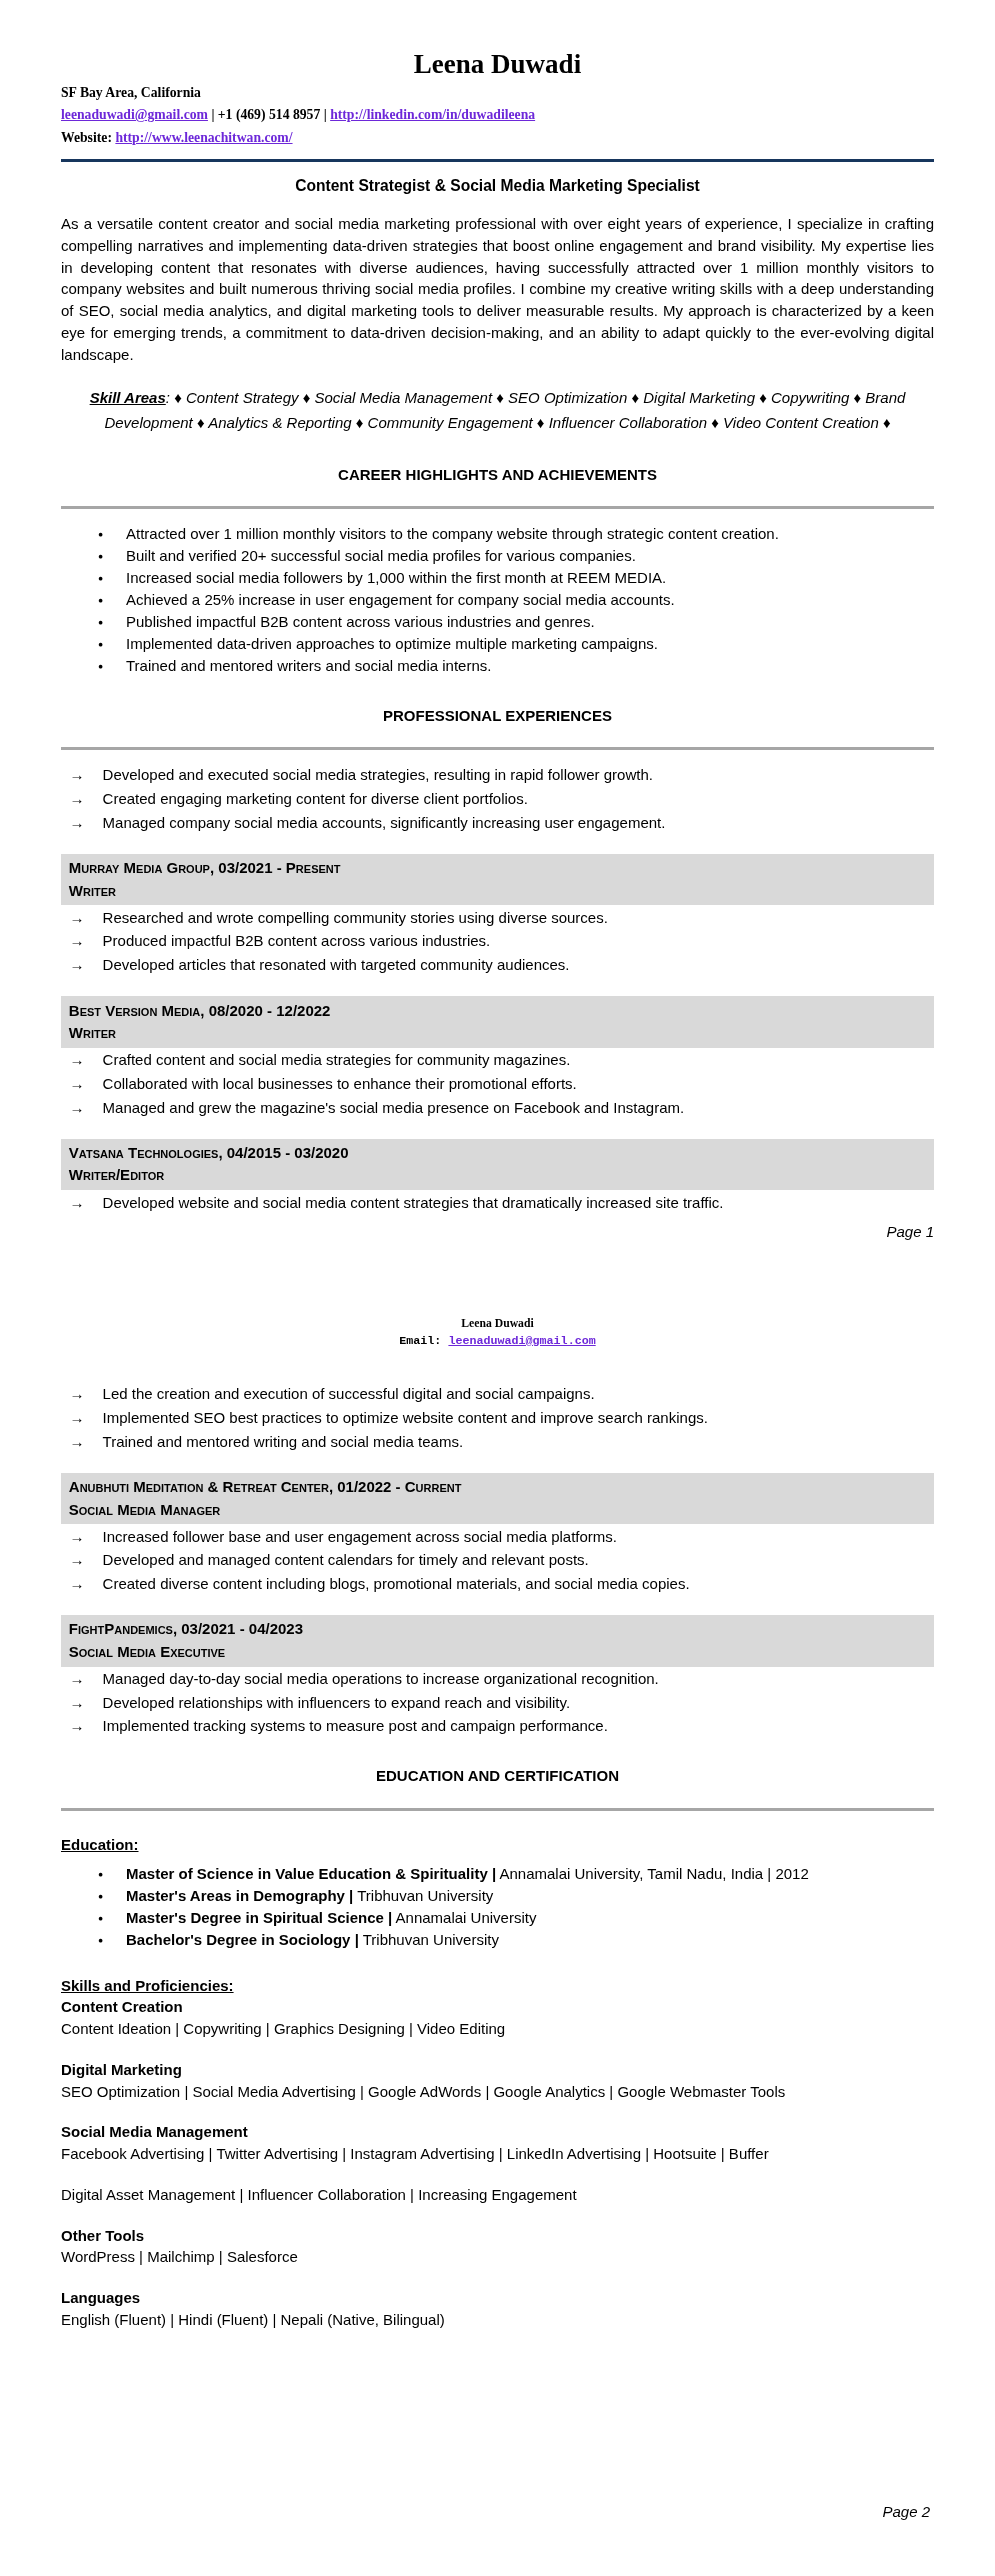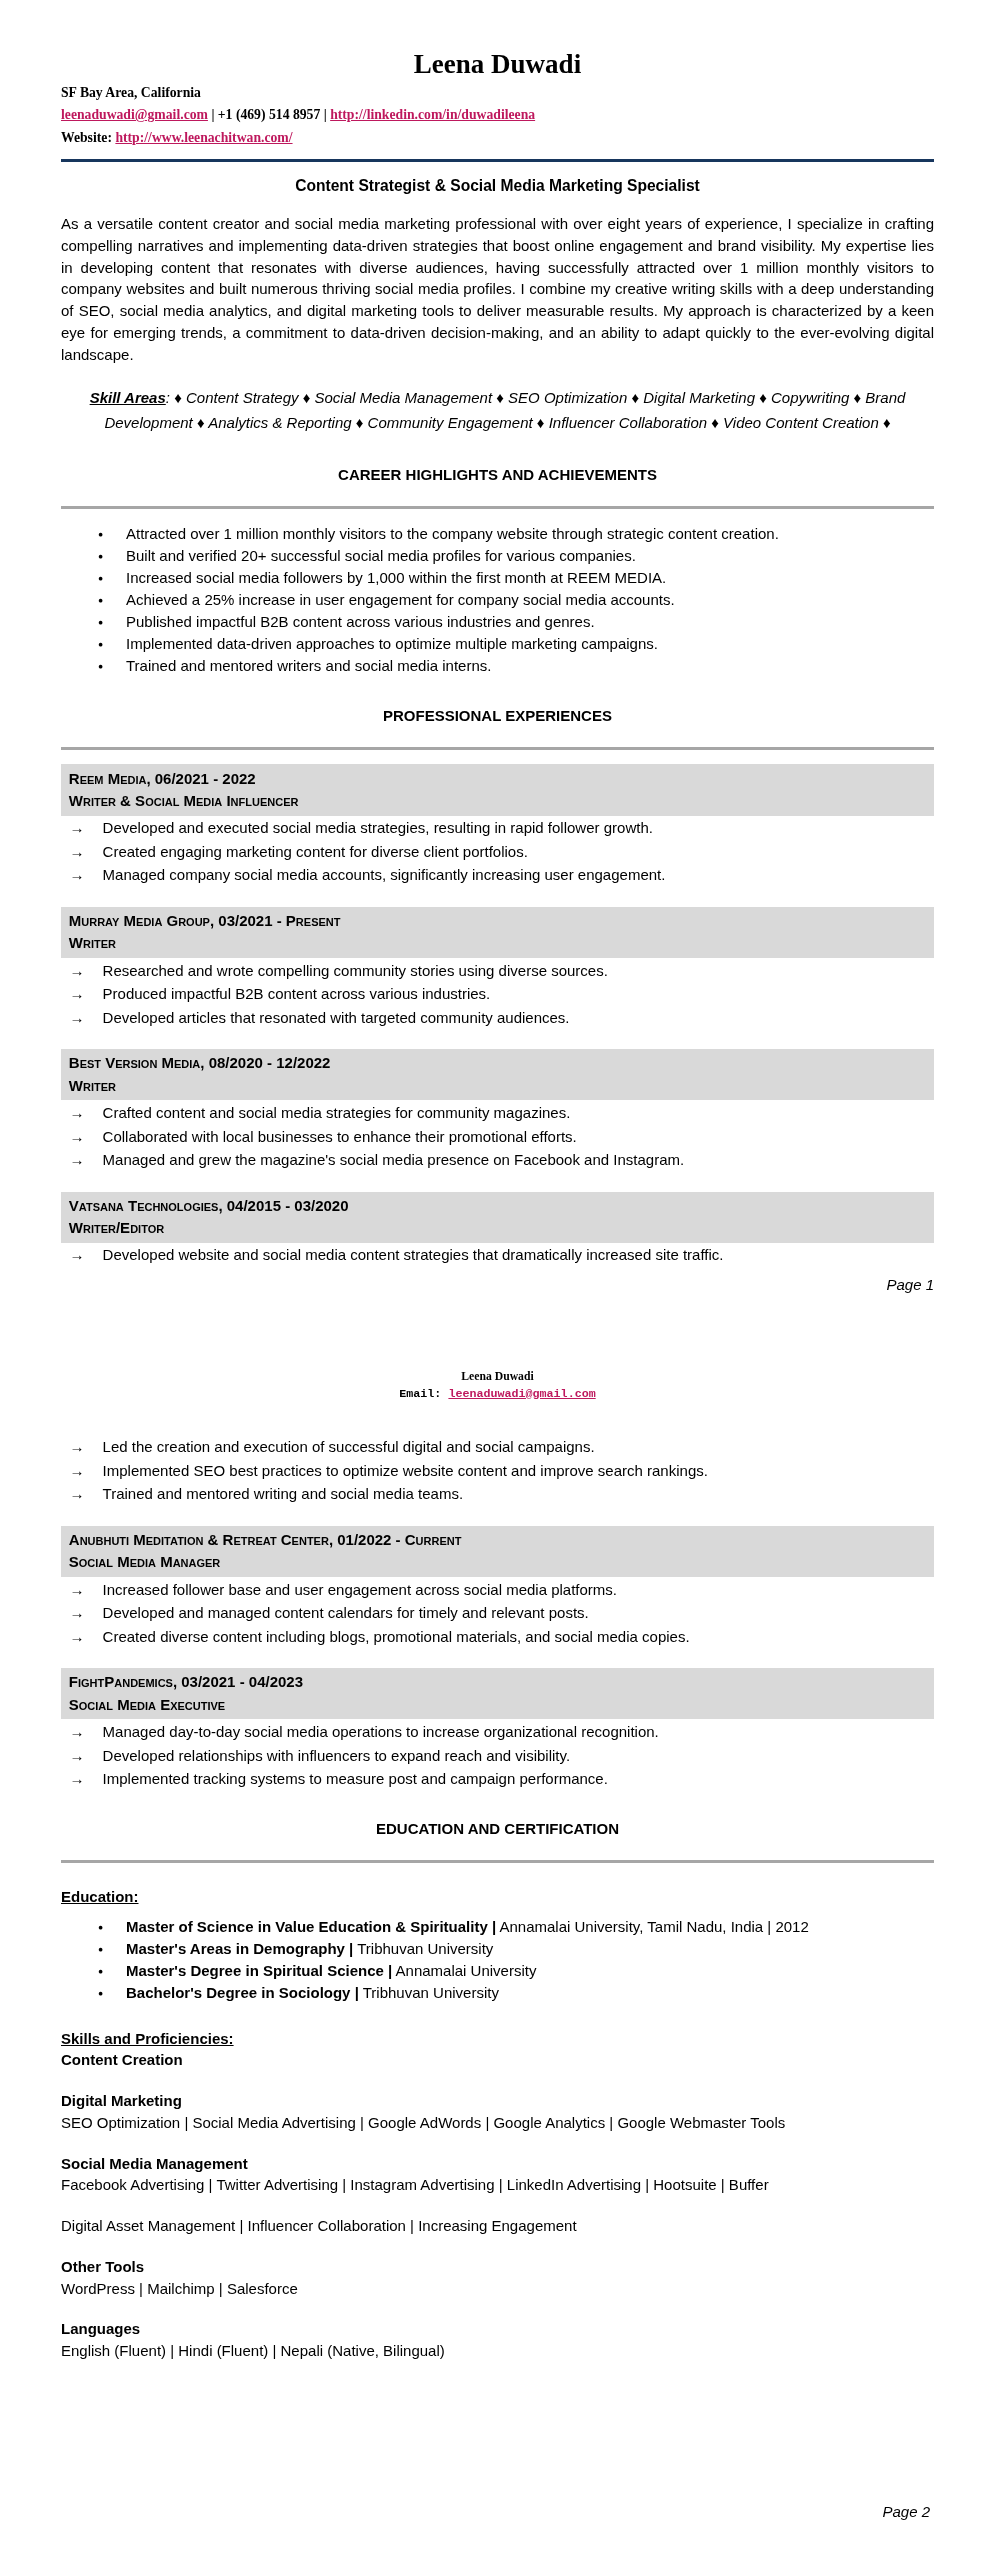--- a/index.html
+++ b/index.html
@@ -8,21 +8,21 @@
     width:996px;
     min-height:2576px;
     box-sizing:border-box;
     padding:48px 62px 0 61px;
     background:#fff;
     font-family:"Liberation Sans",sans-serif;
     font-size:15px;
     line-height:1.45;
     color:#000;
   }
-  a{color:#be185d;text-decoration:underline;}
+  a{color:#6d28d9;text-decoration:underline;}
   
   .name{font-family:"Liberation Serif",serif;font-size:27px;font-weight:bold;text-align:center;line-height:1.25;}
   .hdr-line{font-family:"Liberation Serif",serif;font-size:13.7px;font-weight:bold;text-align:left;line-height:1.65;}
   .hdr-line a{font-weight:bold;}
   .navy-rule{height:3.1px;background:#17365d;margin:9.4px 0 6.2px 0;}
   .doc-title{text-align:center;font-weight:bold;font-size:15.6px;margin:12.5px 0 15.6px 0;}
   .summary{text-align:justify;line-height:1.46;}
   .skills-line{text-align:center;font-style:italic;line-height:1.65;margin-top:20.3px;}
   .skills-line .lbl{font-weight:bold;text-decoration:underline;}
   
@@ -103,24 +103,20 @@
     <div class="b-row">
         <span class="b-dot">●</span>
         <span class="b-text">Trained and mentored writers and social media interns.</span>
       </div>
   </div>
 
   <div class="section-heading">PROFESSIONAL EXPERIENCES</div>
   <div class="section-rule"></div>
 
   <div class="job" style="margin-top:7.8px;">
-    <div class="job-head">
-      <div>Reem Media, 06/2021 - 2022</div>
-      <div>Writer &amp; Social Media Influencer</div>
-    </div>
     <div class="arrow-row">
         <span class="arrow">→</span>
         <span class="a-text">Developed and executed social media strategies, resulting in rapid follower growth.</span>
       </div>
     <div class="arrow-row">
         <span class="arrow">→</span>
         <span class="a-text">Created engaging marketing content for diverse client portfolios.</span>
       </div>
     <div class="arrow-row">
         <span class="arrow">→</span>
@@ -258,20 +254,21 @@
     <div class="b-row">
         <span class="b-dot">●</span>
         <span class="b-text"><b>Bachelor's Degree in Sociology |</b><span> Tribhuvan University</span></span>
       </div>
   </div>
 
   <div class="u-label" style="margin-top:23.4px;margin-bottom:0;">Skills and Proficiencies:</div>
 
   <div class="skill-group first">
     <div class="skill-title">Content Creation</div>
+    <div class="skill-items">Content Ideation | Copywriting | Graphics Designing | Video Editing</div>
   </div>
   <div class="skill-group">
     <div class="skill-title">Digital Marketing</div>
     <div class="skill-items">SEO Optimization | Social Media Advertising | Google AdWords | Google Analytics | Google Webmaster Tools</div>
   </div>
   <div class="skill-group">
     <div class="skill-title">Social Media Management</div>
     <div class="skill-items">Facebook Advertising | Twitter Advertising | Instagram Advertising | LinkedIn Advertising | Hootsuite | Buffer</div>
   </div>
   <div class="skill-group">

